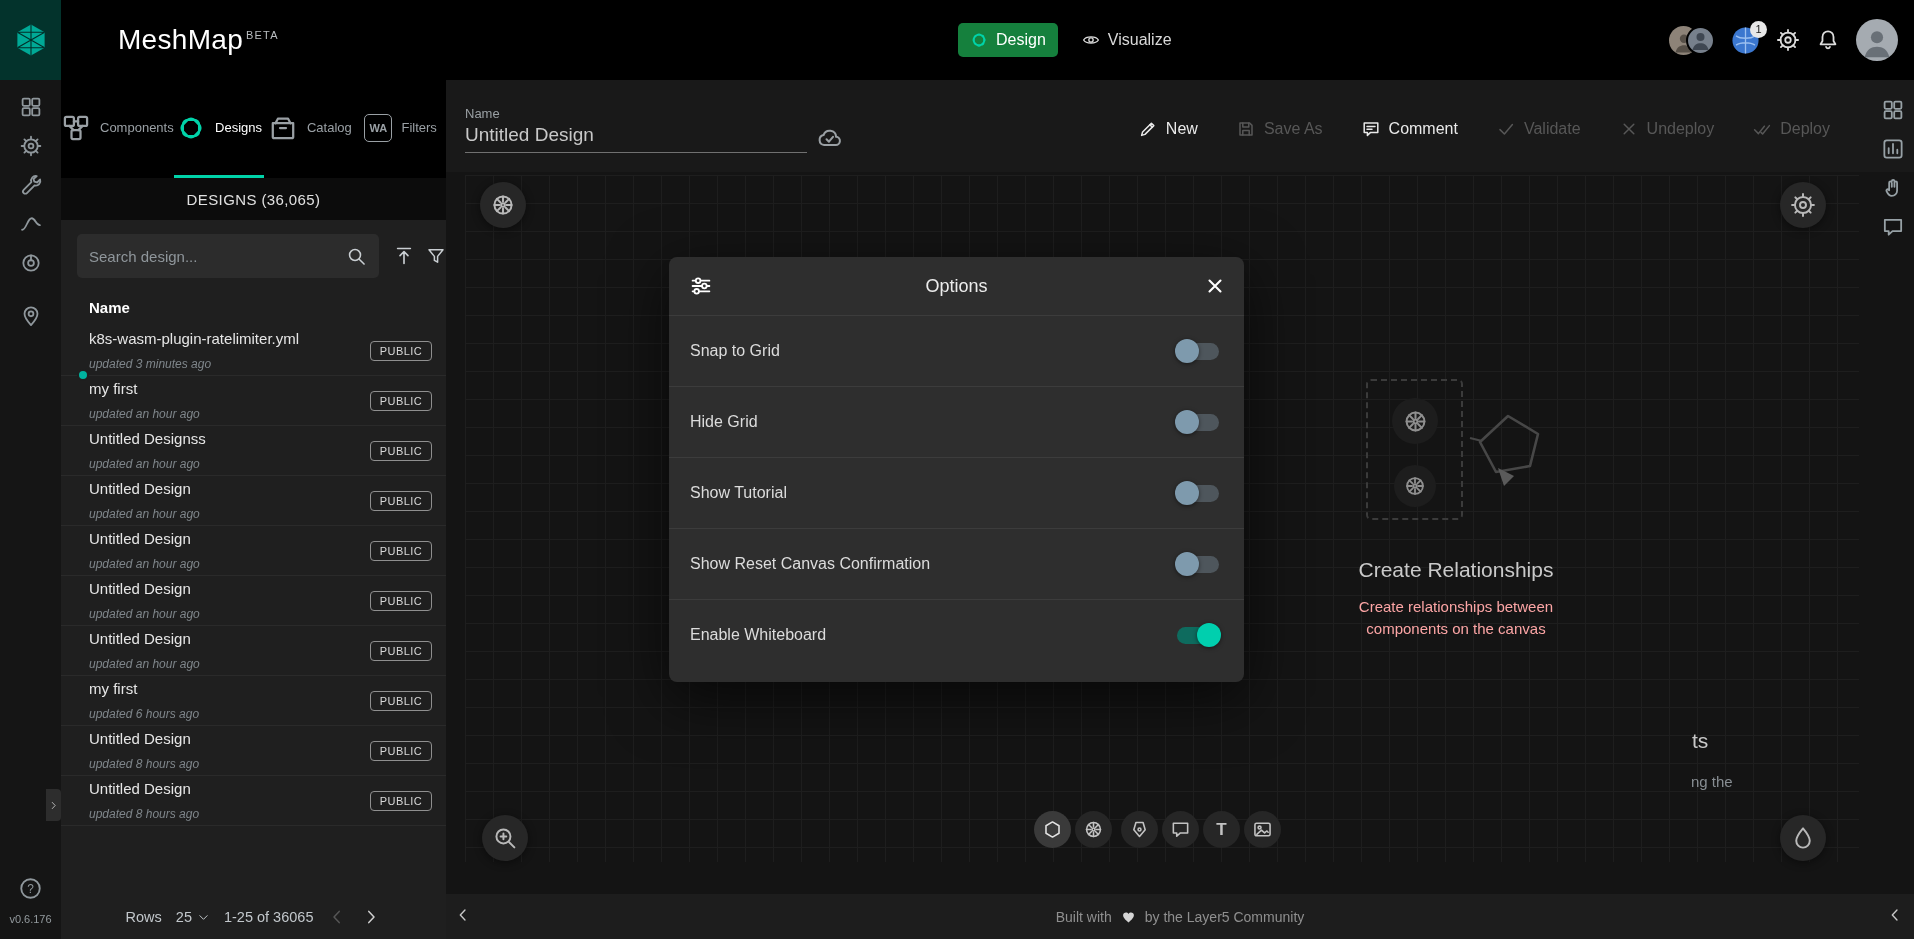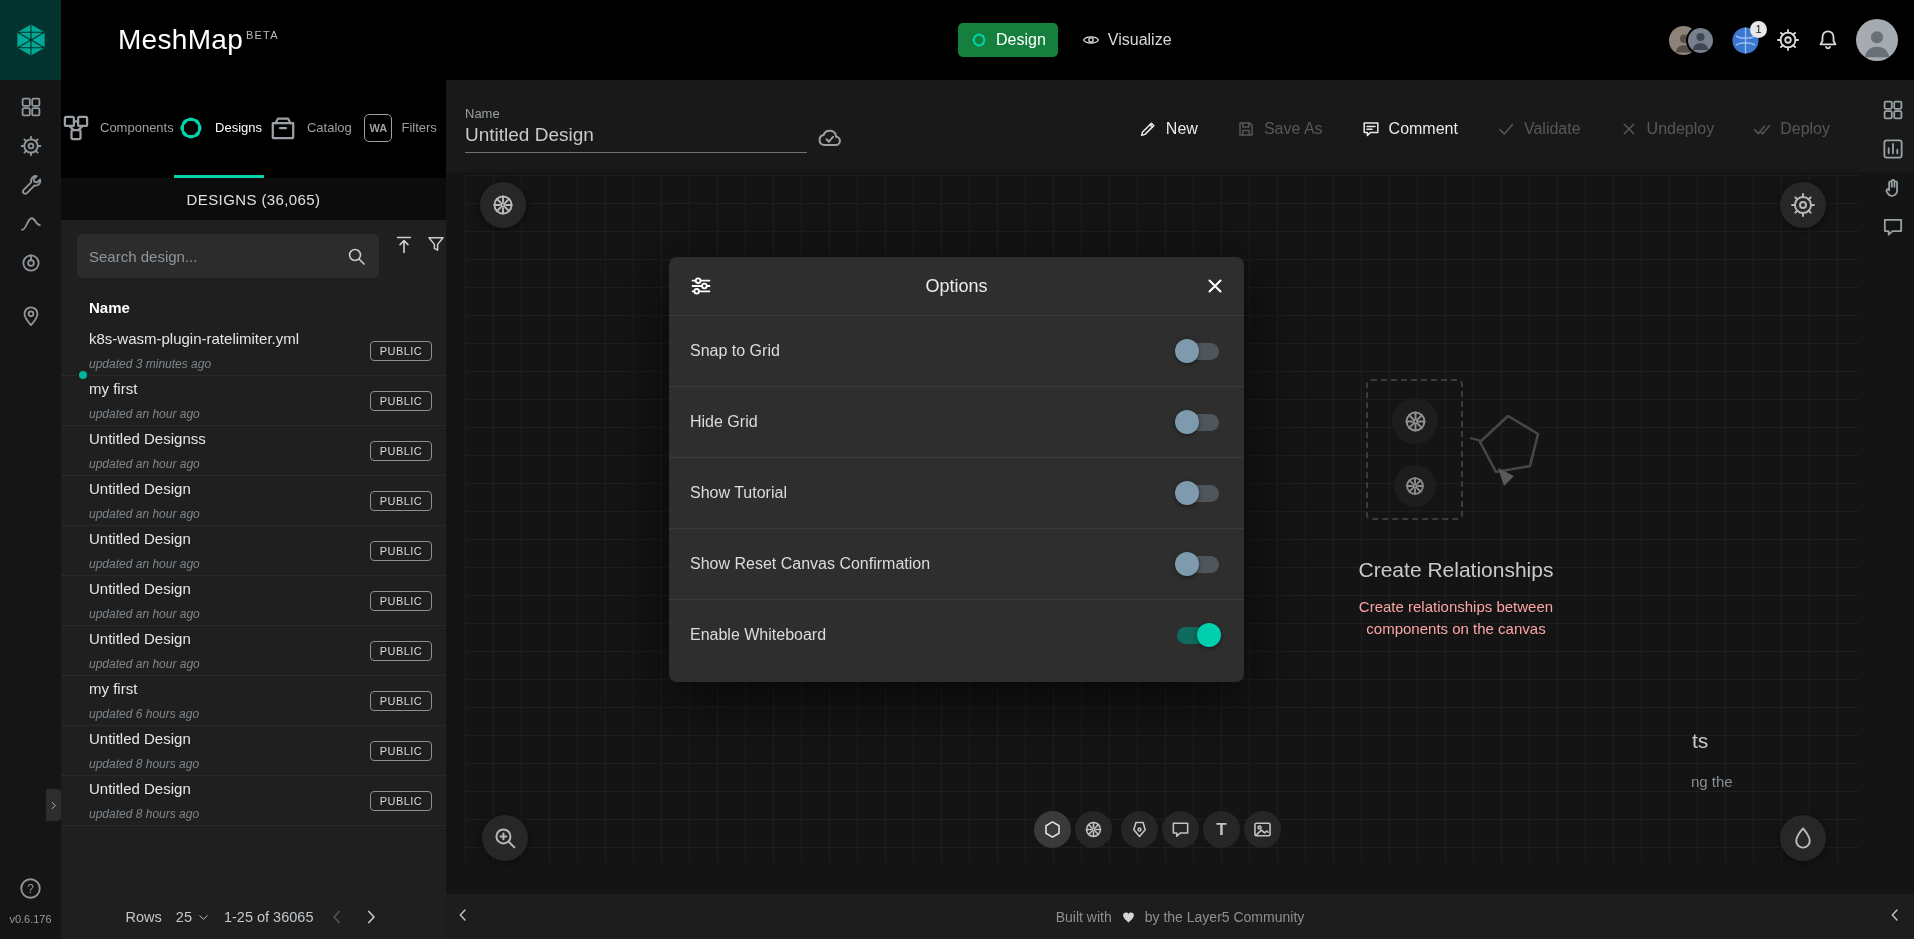--- a/index.html
+++ b/index.html
@@ -43,21 +43,21 @@
   #tabs{height:98px;background:#000;display:flex}
   .tab{flex:1;display:flex;align-items:center;justify-content:center;gap:9px;
     color:#9aa0a5;font-size:13px;border-bottom:3px solid transparent}
   .tab.selected{color:#fff;border-bottom-color:#00D3A9}
   .tab.selected .tab-ic{color:#00D3A9}
   .tab-ic{color:#9aa0a5}
   .wa-box{width:28px;height:28px;border:1.6px solid currentColor;border-radius:5px;
     display:flex;align-items:center;justify-content:center;font-size:11px;font-weight:700}
   #section-bar{height:42px;background:#0c0c0c;display:flex;align-items:center;justify-content:center;
     font-size:15px;color:#e0e0e0;letter-spacing:.4px}
-  #search-row{display:flex;align-items:flex-start;padding:14px 0 12px 16px}
+  #search-row{display:flex;align-items:center;padding:14px 0 12px 16px}
   #search-box{width:302px;height:44px;background:#2c2c2c;border-radius:5px;display:flex;align-items:center;padding:0 12px}
   #search-box input{flex:1;background:transparent;border:0;outline:0;color:#ddd;font-size:15px;font-family:inherit}
   #search-box input::placeholder{color:#8f969b}
   .search-side-ic{color:#c9ced2;margin-left:14px}
   #table-head{padding:9px 0 8px 28px;font-size:15px;font-weight:700;color:#fff}
   #rows{padding-top:2px}
   .row{height:50px;display:flex;align-items:center;padding:0 14px 0 28px;border-bottom:1px solid #2a2a2a;position:relative}
   .row-info{flex:1;min-width:0}
   .row-name{font-size:15px;color:#e6e6e6;white-space:nowrap;overflow:hidden;text-overflow:ellipsis}
   .row-updated{font-size:12px;font-style:italic;color:#7f868b;margin-top:10px}

